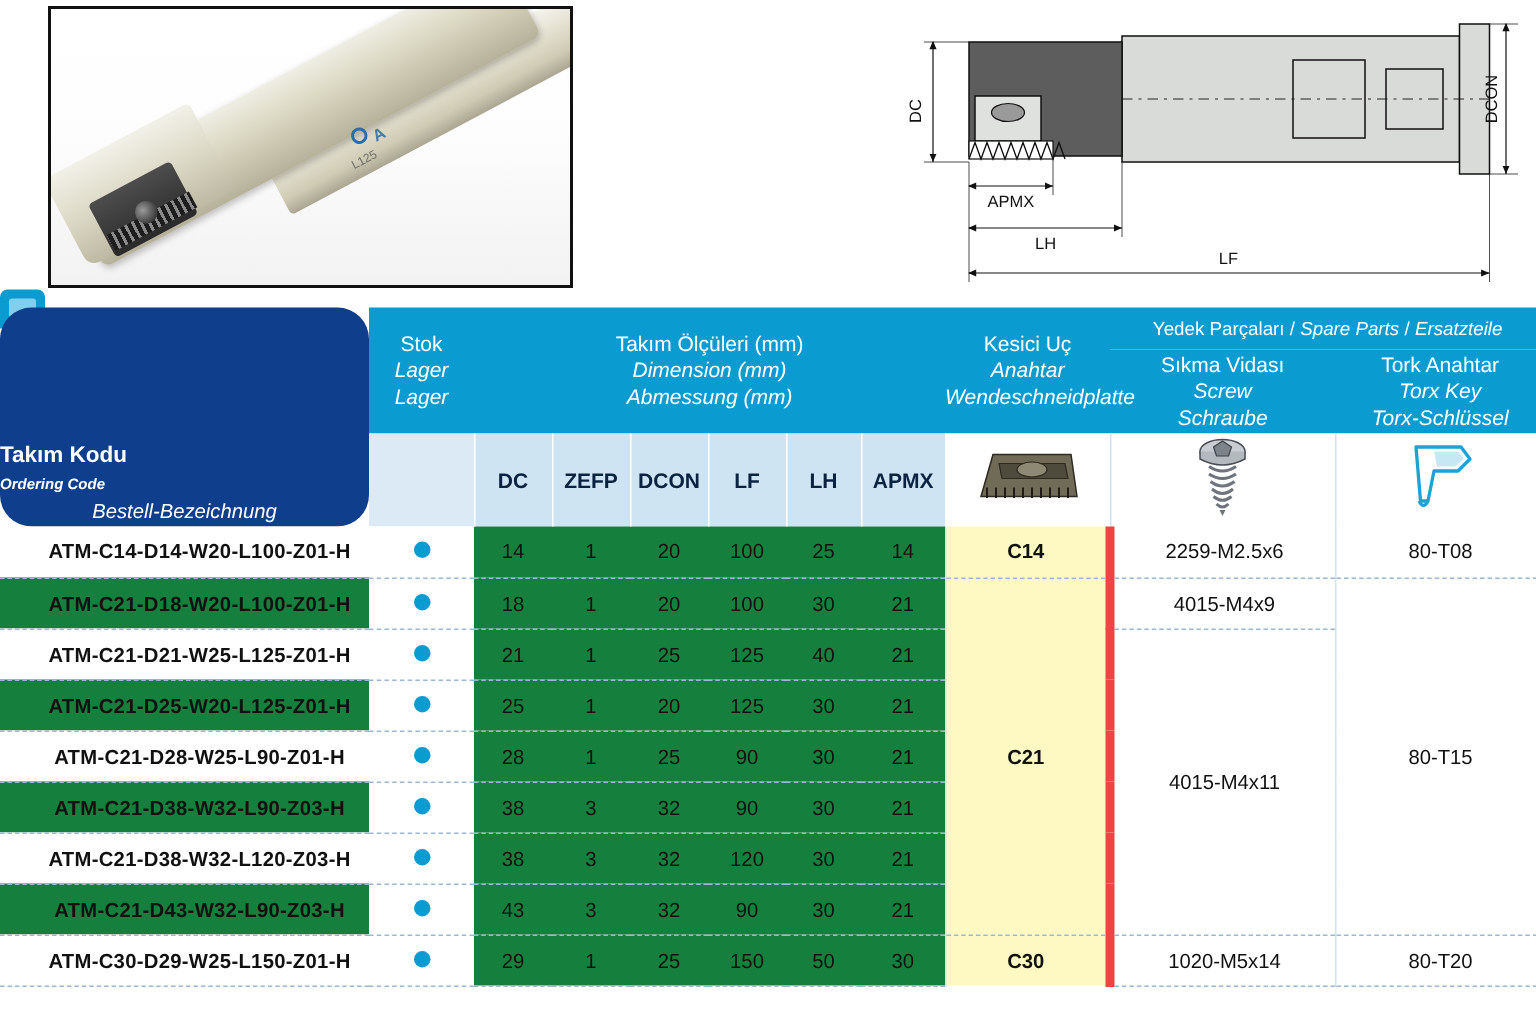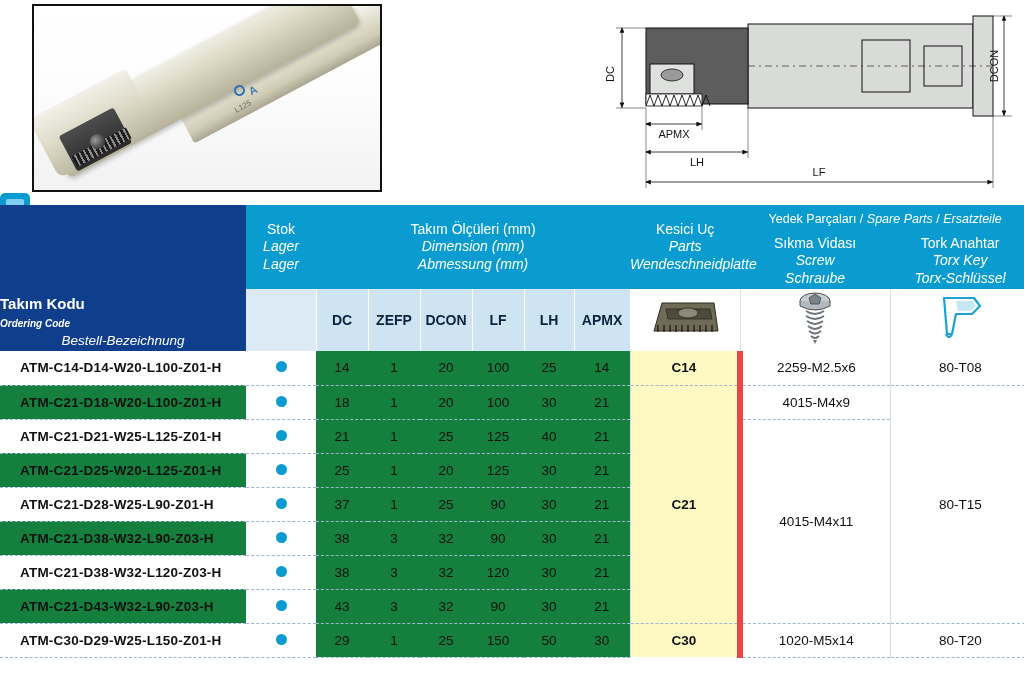--- a/index.html
+++ b/index.html
@@ -102,20 +102,21 @@
   .c-lf    { width:52px; }
   .c-lh    { width:50px; }
   .c-apmx  { width:56px; }
   .c-ins   { width:110px; }
   .c-screw { width:150px; }
   .c-torx  { width:140px; }
 
   .hdr-blue {
     background:#0e3e8c;
     color:#ffffff;
+    border-radius:21px;
   }
   .hdr-cyan {
     background:#0a9bd0;
     color:#ffffff;
     text-align:center;
     font-size:14px;
     line-height:1.25;
     vertical-align:middle;
   }
   .hdr-cyan .it { font-style:italic; }
@@ -155,21 +156,21 @@
 
   tr.data td {
     height:34px;
     font-size:13.5px;
     text-align:center;
     vertical-align:middle;
     color:#111;
     border-bottom:1px dashed #9bb8d2;
   }
   tr.data td.code {
-    text-align:left; padding-left:20px;
+    text-align:center; padding-left:20px;
     font-weight:bold; font-size:13.5px; letter-spacing:.2px;
   }
   tr.data td.zebra { background:#15803d; }
   tr.data td.plain { background:#ffffff; }
   td.dotcell { background:#ffffff; }
   .dot {
     display:inline-block; width:11px; height:11px; border-radius:50%;
     background:#0a9bd0;
   }
   .grp {
@@ -296,21 +297,21 @@
       <div class="it">Lager</div>
       <div class="it">Lager</div>
     </td>
     <td class="hdr-cyan" colspan="6" rowspan="2">
       <div>Takım Ölçüleri (mm)</div>
       <div class="it">Dimension (mm)</div>
       <div class="it">Abmessung (mm)</div>
     </td>
     <td class="hdr-cyan" rowspan="2">
       <div>Kesici Uç</div>
-      <div class="it">Parts</div>
+      <div class="it">Anahtar</div>
       <div class="it">Wendeschneidplatte</div>
     </td>
     <td class="spares-top" colspan="2">
       <span>Yedek Parçaları</span>
       <span> / </span>
       <span class="it">Spare Parts</span>
       <span> / </span>
       <span class="it">Ersatzteile</span>
     </td>
   </tr>
@@ -430,21 +431,21 @@
     <td class="zebra">1</td>
     <td class="zebra">20</td>
     <td class="zebra">125</td>
     <td class="zebra">30</td>
     <td class="zebra vline">21</td>
   </tr>
 
   <tr class="data">
     <td class="code plain">ATM-C21-D28-W25-L90-Z01-H</td>
     <td class="dotcell"><span class="dot"></span></td>
-    <td class="zebra">37</td>
+    <td class="zebra">28</td>
     <td class="zebra">1</td>
     <td class="zebra">25</td>
     <td class="zebra">90</td>
     <td class="zebra">30</td>
     <td class="zebra vline">21</td>
   </tr>
 
   <tr class="data">
     <td class="code zebra">ATM-C21-D38-W32-L90-Z03-H</td>
     <td class="dotcell"><span class="dot"></span></td>

